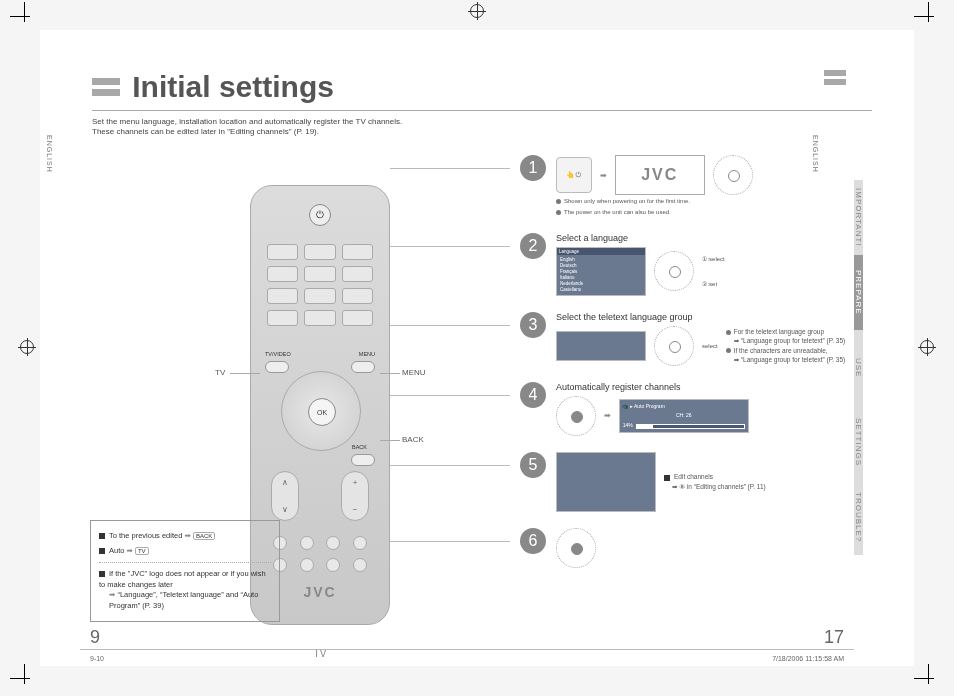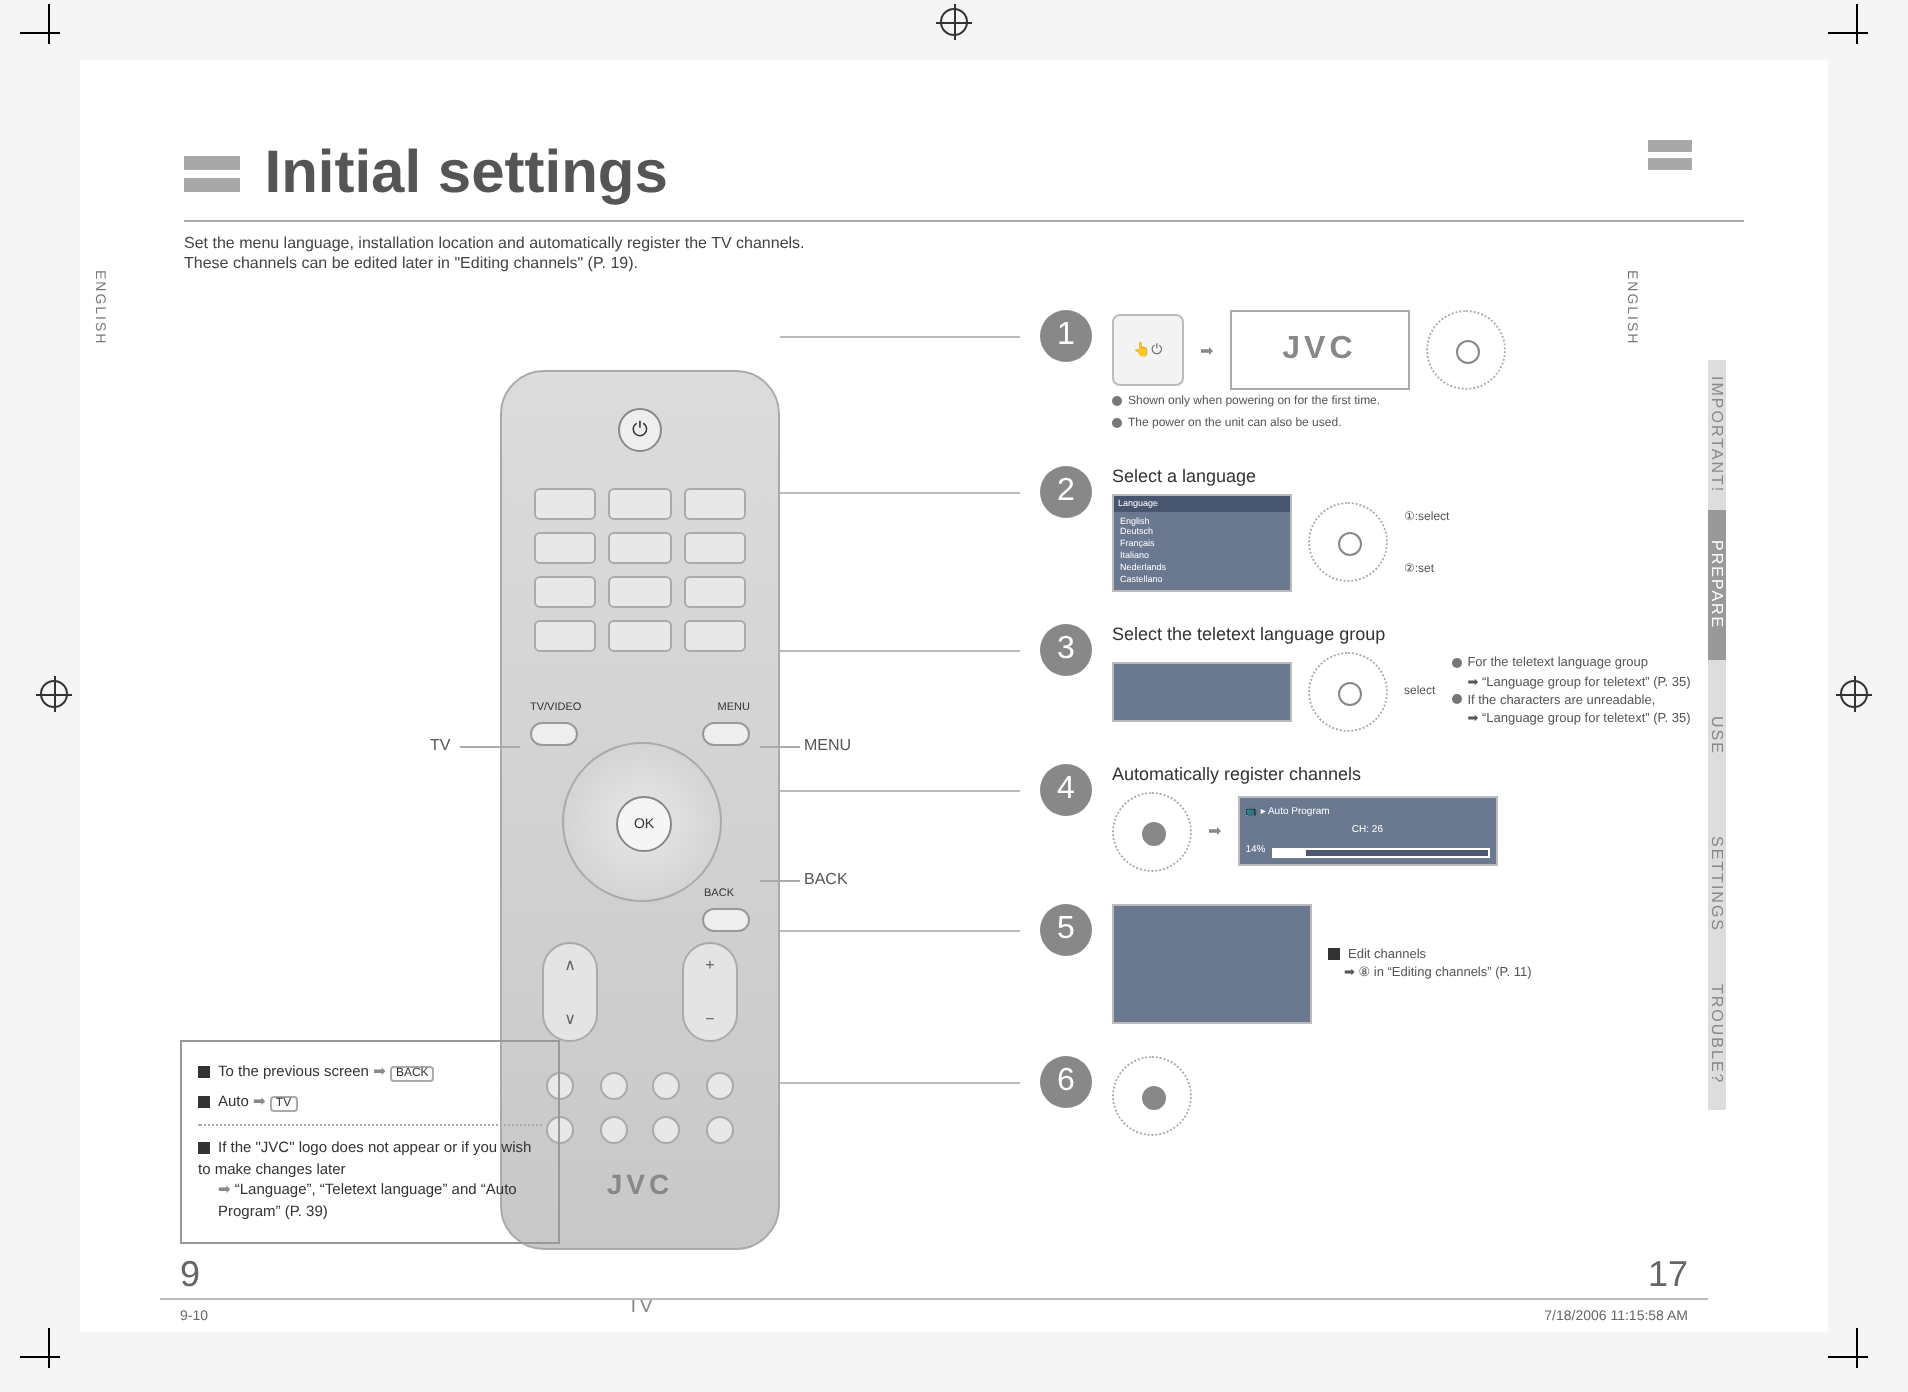--- a/index.html
+++ b/index.html
@@ -217,21 +217,21 @@
   </div>
 
   <span class="lead tv">TV</span>
   <span class="lead menu">MENU</span>
   <span class="lead back">BACK</span>
   <div class="lead-line" style="left:190px;top:343px;width:30px;"></div>
   <div class="lead-line" style="left:340px;top:343px;width:20px;"></div>
   <div class="lead-line" style="left:340px;top:410px;width:20px;"></div>
 
   <div class="infobox">
-    <div><span class="sq"></span><span>To the previous screen</span> <span class="arrow-r">➡</span> <span style="font-size:6px;border:1px solid #aaa;padding:0 2px;border-radius:2px;">BACK</span></div>
+    <div><span class="sq"></span><span>To the previous edited</span> <span class="arrow-r">➡</span> <span style="font-size:6px;border:1px solid #aaa;padding:0 2px;border-radius:2px;">BACK</span></div>
     <div style="margin-top:4px;"><span class="sq"></span><span>Auto</span> <span class="arrow-r">➡</span> <span style="font-size:6px;border:1px solid #aaa;padding:0 2px;border-radius:2px;">TV</span></div>
     <hr>
     <div><span class="sq"></span><span>If the "JVC" logo does not appear or if you wish to make changes later</span></div>
     <div style="padding-left:10px;"><span class="arrow-r">➡</span> <span>“Language”, “Teletext language” and “Auto Program” (P. 39)</span></div>
   </div>
 
   <div class="steps">
 
     <div class="step">
       <div class="step-lead" style="left:-130px;top:13px;width:120px;"></div>

